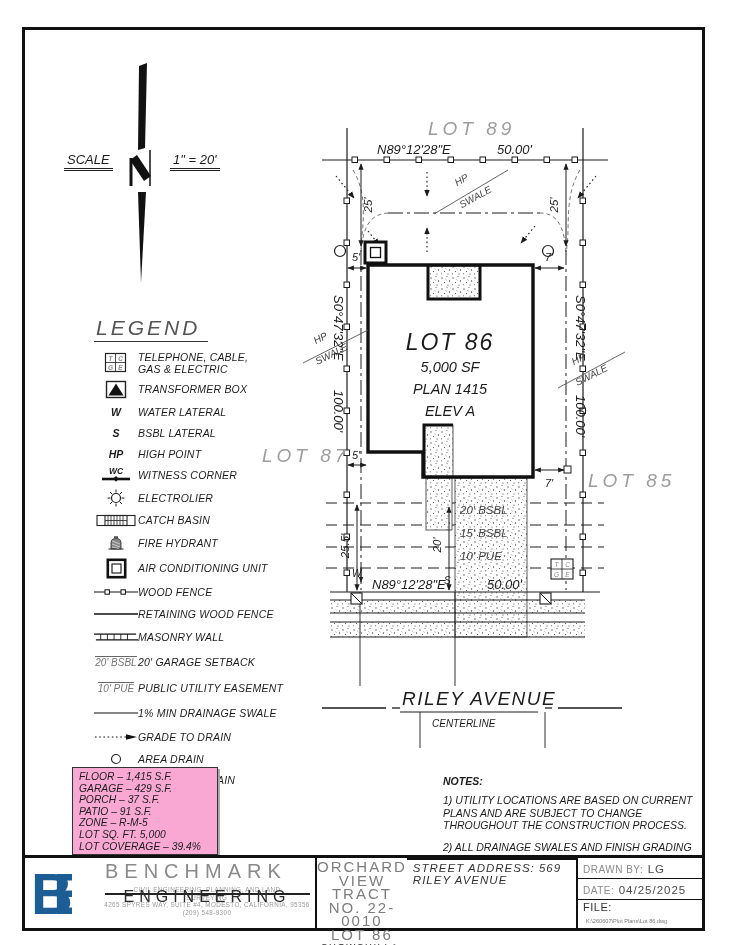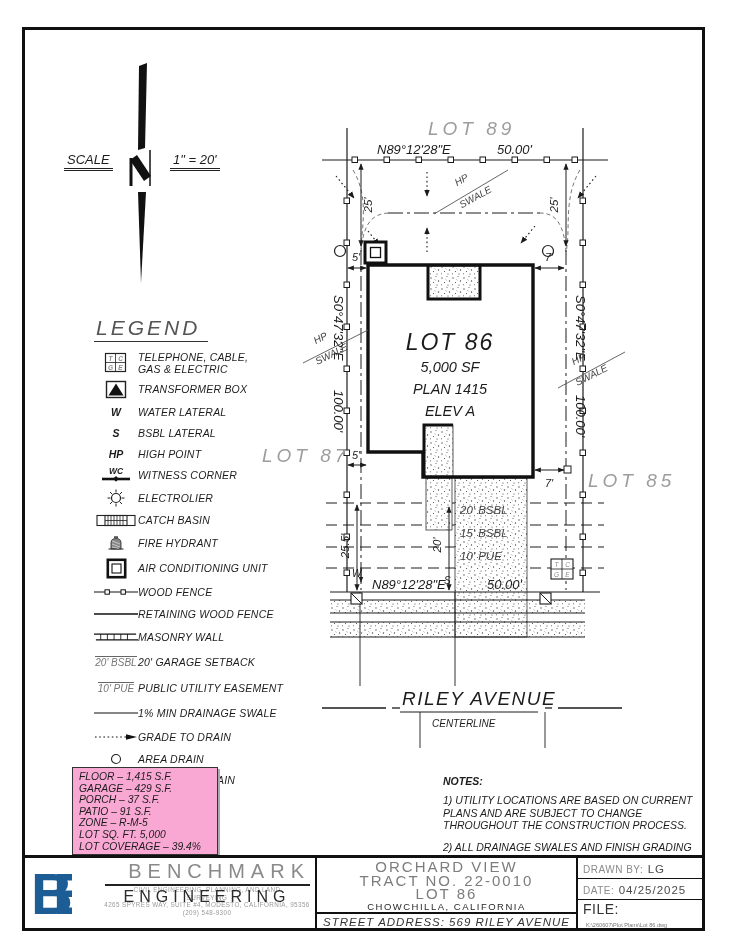--- a/index.html
+++ b/index.html
@@ -27,29 +27,29 @@
   #stats div{font:italic 10.3px "Liberation Sans",sans-serif;line-height:11.6px;white-space:nowrap;}
   
   #notes{left:443px;top:763px;width:262px;margin-top:12px;}
   #notes .nt{font:italic bold 10.5px "Liberation Sans",sans-serif;margin-bottom:7px;}
   #notes p{font:italic 10.5px "Liberation Sans",sans-serif;margin:0 0 9px 0;line-height:12.5px;}
   
   #tblock{left:22px;top:855px;width:677px;height:70px;border:3px solid #101010;border-bottom-width:3px;
      display:flex;background:#fff;}
   .tb-cell{position:relative;height:100%;box-sizing:border-box;}
   #tb-co{width:292px;border-right:2.5px solid #101010;}
-  #tb-pr{width:261px;border-right:2.5px solid #101010;display:flex;flex-direction:column;}
+  #tb-pr{width:261px;border-right:2.5px solid #101010;display:flex;flex-direction:row;}
   #tb-me{flex:1;display:flex;flex-direction:column;}
   #logo{position:absolute;left:6px;top:8px;width:66px;height:56px;overflow:hidden;}
   #logo span{font:bold 58px "Liberation Sans",sans-serif;letter-spacing:-20px;line-height:56px;
      background:repeating-linear-gradient(180deg,#1d5d95 0 5px,#ffffff 5px 7px,#1d5d95 7px 12px);
      background:#1d5d95;color:transparent;-webkit-background-clip:text;background-clip:text;}
-  #co-name{position:absolute;left:80px;top:2px;width:205px;text-align:right;
+  #co-name{position:absolute;left:80px;top:2px;width:205px;text-align:left;
      font:20px "Liberation Sans",sans-serif;color:#8a8a8a;letter-spacing:6px;
-     border-bottom:2px solid #222;padding-bottom:1px;}
+     border-bottom:2px solid #222;padding-bottom:10px;}
   #co-lines{position:absolute;left:76px;top:28px;width:212px;text-align:center;color:#9a9a9a;
      font:6.3px "Liberation Sans",sans-serif;line-height:7.6px;letter-spacing:.4px;}
   #co-overlay{position:absolute;left:76px;top:30px;width:212px;text-align:center;color:#2a2a2a;
      font:16px "Liberation Sans",sans-serif;letter-spacing:5px;}
   #pr-lines{flex:1;text-align:center;color:#7d7d7d;font:15px "Liberation Sans",sans-serif;
      line-height:13.5px;padding-top:2px;letter-spacing:2px;}
   #pr-lines .drk{color:#2a2a2a;font-size:9.5px;letter-spacing:1.5px;line-height:11px;}
   #pr-street{border-top:2px solid #101010;font:italic 11.5px "Liberation Sans",sans-serif;
      color:#333;padding:2px 0 1px 6px;letter-spacing:1px;}
   .me-row{border-bottom:1.8px solid #101010;padding:1px 0 1px 5px;white-space:nowrap;}
@@ -540,17 +540,17 @@
   <div id="tb-me" class="tb-cell">
     <div class="me-row">
       <span class="me-lab">DRAWN BY:</span>
       <span class="me-val">LG</span>
     </div>
     <div class="me-row">
       <span class="me-lab">DATE:</span>
       <span class="me-val">04/25/2025</span>
     </div>
     <div class="me-row" style="flex:1;border-bottom:none">
-      <div class="me-lab" style="color:#333;font-size:14px">FILE:</div>
+      <div class="me-lab" style="color:#333;font-size:11px">FILE:</div>
       <div id="me-file-path">K:\260607\Plot Plans\Lot 86.dwg</div>
     </div>
   </div>
 </div>
 
 </body></html>

